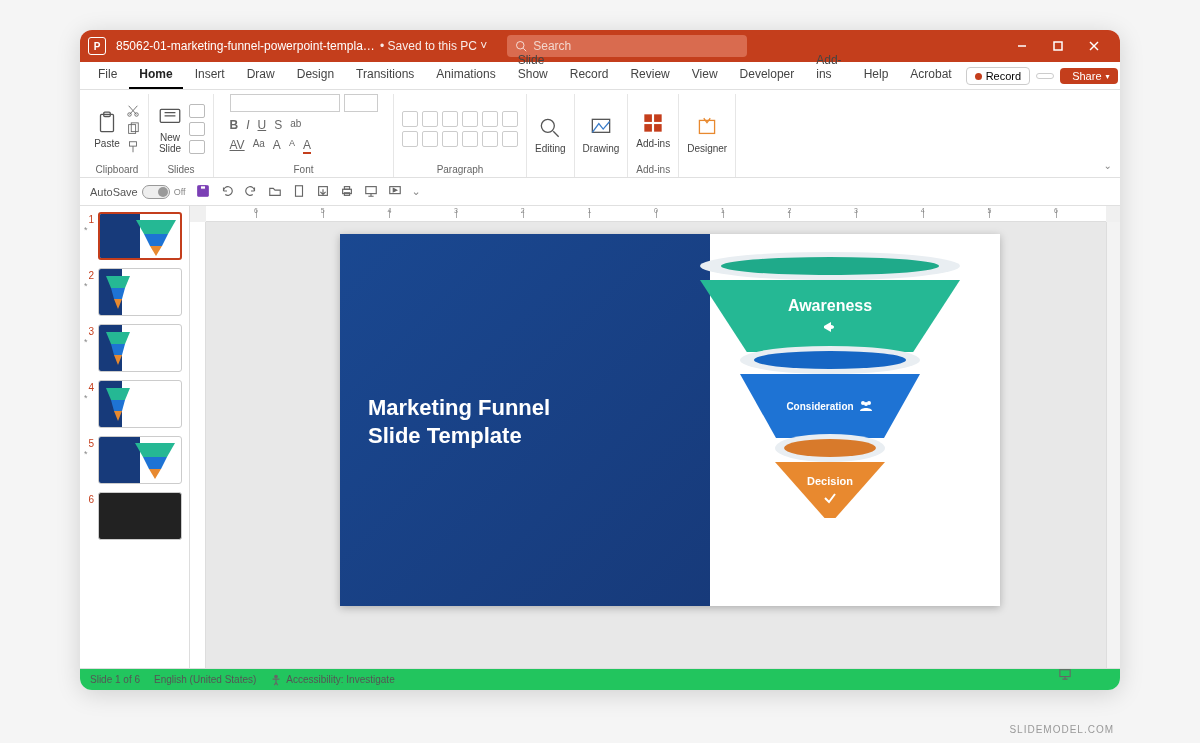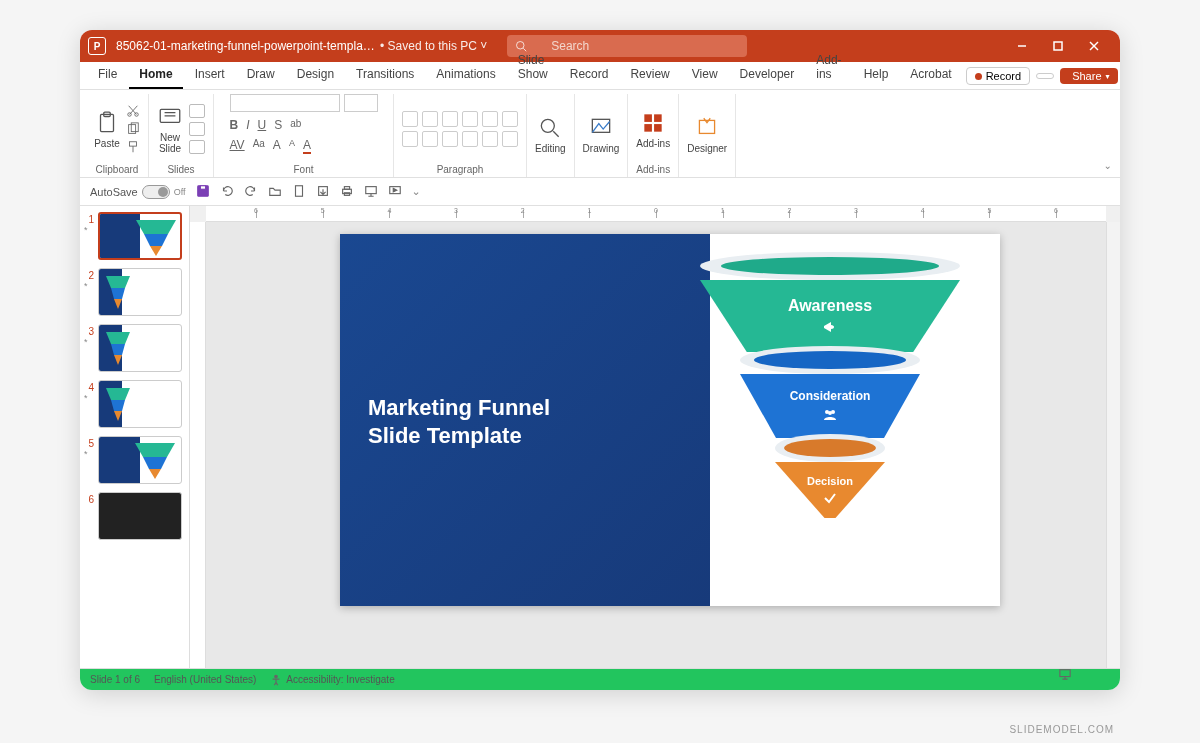--- a/index.html
+++ b/index.html
@@ -2,21 +2,21 @@
 <html><head>
 <meta charset="utf-8">
 <style>
 * { margin:0; padding:0; box-sizing:border-box; font-family:"Segoe UI",Arial,sans-serif; }
 body { background:#f5f5f5; width:1200px; height:743px; overflow:hidden; position:relative; }
 .outer { position:absolute; left:80px; top:30px; width:1040px; height:660px; background:#fff; border-radius:12px; box-shadow:0 4px 24px rgba(0,0,0,0.15); overflow:hidden; display:flex; flex-direction:column; }
 .titlebar { background:#c43e1c; height:32px; display:flex; align-items:center; color:#fff; font-size:12px; padding:0 8px; }
 .titlebar .ppt-icon { width:18px; height:18px; border:1.5px solid #fff; border-radius:3px; display:flex; align-items:center; justify-content:center; font-size:10px; font-weight:bold; margin-right:10px; }
 .titlebar .fname { white-space:nowrap; overflow:hidden; text-overflow:ellipsis; max-width:260px; }
 .titlebar .saved { opacity:.9; margin-left:4px; }
-.searchbox { margin-left:20px; background:#d96b4f; border-radius:4px; height:22px; width:240px; display:flex; align-items:center; padding:0 8px; gap:24px; }
+.searchbox { margin-left:20px; background:#d96b4f; border-radius:4px; height:22px; width:240px; display:flex; align-items:center; padding:0 8px; gap:6px; }
 .searchbox svg { width:12px; height:12px; }
 .winbtns { margin-left:auto; display:flex; gap:0; }
 .winbtns div { width:36px; height:32px; display:flex; align-items:center; justify-content:center; cursor:pointer; }
 .winbtns svg { width:10px; height:10px; stroke:#fff; stroke-width:1.5; fill:none; }
 
 .tabs { height:28px; display:flex; align-items:flex-end; padding:0 8px; border-bottom:1px solid #e0e0e0; font-size:12px; gap:2px; background:#fff; }
 .tabs .tab { padding:4px 10px 6px; color:#444; cursor:pointer; border-bottom:2px solid transparent; }
 .tabs .tab.active { border-bottom:2px solid #000000; font-weight:600; color:#222; }
 .tabs .spacer { flex:1; }
 .tabs .endbtns { display:flex; gap:6px; align-items:center; padding-bottom:4px; }
@@ -72,21 +72,21 @@
 .fseg{position:relative;margin:0 auto;color:#fff;text-align:center;font-weight:700;}
 .seg1{width:260px;}
 .seg2{width:180px;margin-top:-6px;}
 .seg3{width:110px;margin-top:-4px;}
 .ellipse-top{width:100%;height:28px;border-radius:50%;background:#e9eef2;position:relative;z-index:2;}
 .ellipse-top::after{content:"";position:absolute;left:8%;top:18%;width:84%;height:64%;border-radius:50%;}
 .seg1 .ellipse-top::after{background:#1faa8a;}
 .seg2 .ellipse-top::after{background:#1666c4;}
 .seg3 .ellipse-top::after{background:#d87a2b;}
 .body1{height:72px;background:#25b894;clip-path:polygon(0 0,100% 0,82% 100%,18% 100%);display:flex;flex-direction:column;align-items:center;justify-content:center;gap:4px;font-size:16px;}
-.body2{height:64px;background:#1e73d4;clip-path:polygon(0 0,100% 0,80% 100%,20% 100%);display:flex;flex-direction:column;align-items:center;justify-content:center;gap:4px;font-size:12px;}
+.body2{height:64px;background:#1e73d4;clip-path:polygon(0 0,100% 0,80% 100%,20% 100%);display:flex;flex-direction:row;align-items:center;justify-content:center;gap:4px;font-size:10px;}
 .body3{height:56px;background:#e8892f;clip-path:polygon(0 0,100% 0,55% 100%,45% 100%);display:flex;flex-direction:column;align-items:center;justify-content:center;gap:3px;font-size:11px;}
 .fseg svg{width:16px;height:16px;fill:#fff;}
 .vscroll{width:14px;background:#f3f3f3;border-left:1px solid #ddd;}
 
 .statusbar{height:22px;background:#22c55e;border-top:1px solid #ddd;display:flex;align-items:center;font-size:10px;color:#555;padding:0 10px;gap:14px;}
 .statusbar .right{margin-left:auto;display:flex;align-items:center;gap:12px;flex-direction:column;}
 .statusbar svg{width:12px;height:12px;stroke:#666;fill:none;stroke-width:1.3;}
 .zoom-track{width:90px;height:3px;background:#ccc;position:relative;border-radius:2px;}
 .zoom-track::after{content:"";position:absolute;left:48%;top:-3px;width:8px;height:8px;border:1px solid #888;background:#fff;border-radius:2px;}
 

